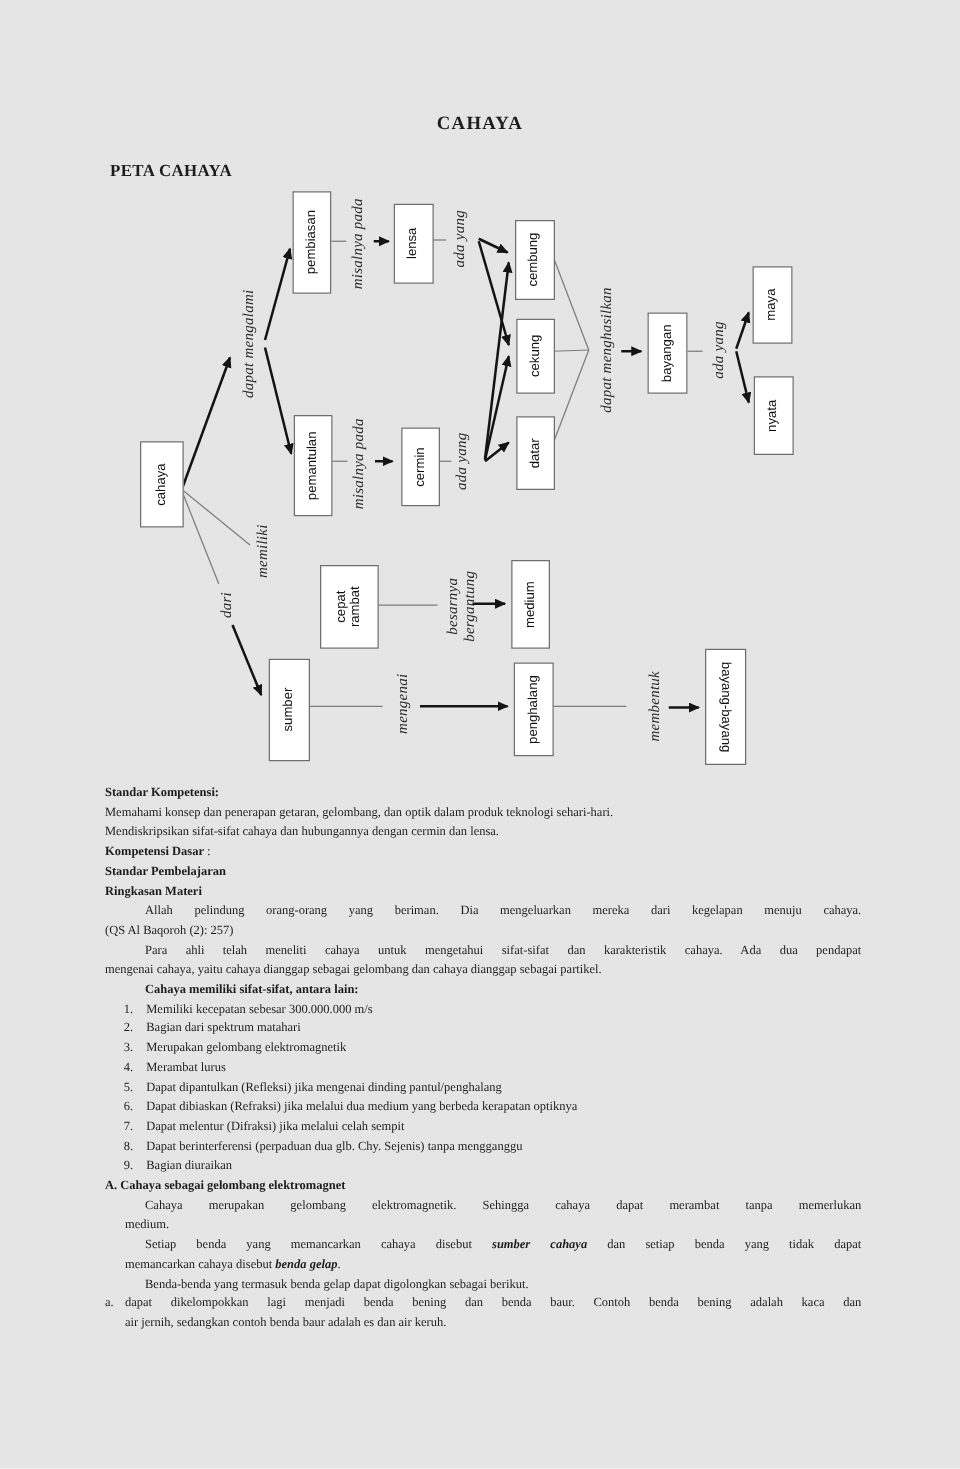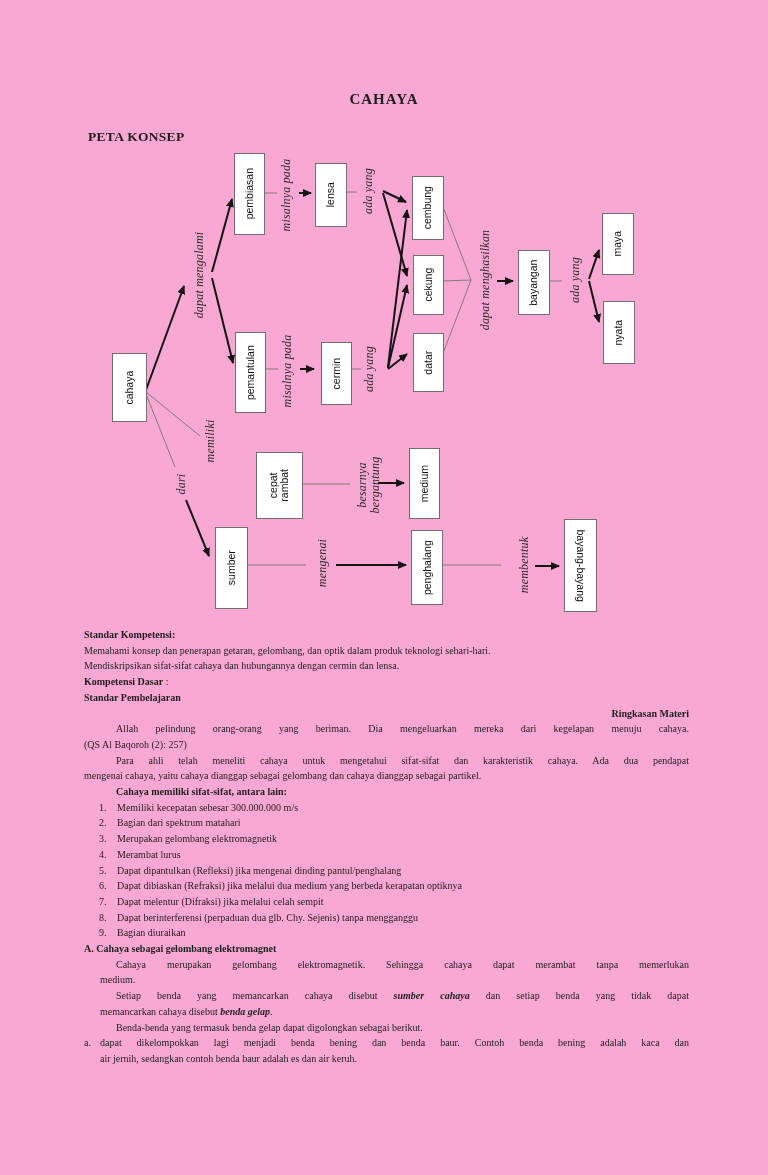--- a/index.html
+++ b/index.html
@@ -1,16 +1,16 @@
 <!DOCTYPE html>
 <html><head>
 <meta charset="utf-8">
 <style>
   html,body{margin:0;padding:0;background:#ffffff;}
-  .page{position:relative;width:768px;height:1175px;background:#f9a8d4;overflow:hidden;
+  .page{position:relative;width:768px;height:1175px;background:#e5e5e5;overflow:hidden;
         font-family:"Liberation Serif",serif;color:#1d1d1d;}
   .doc-title{position:absolute;top:91px;left:0;width:768px;text-align:center;
              font-weight:bold;font-size:15px;letter-spacing:1px;}
   .peta{position:absolute;top:129px;left:88px;font-weight:bold;font-size:13.5px;letter-spacing:.3px;}
 
   
   .diagram{position:absolute;left:0;top:0;width:768px;height:632px;}
   .diagram svg{position:absolute;left:0;top:0;}
   .edge-thick{stroke:#141414;stroke-width:2;}
   .edge-thin{stroke:#7d7d7d;stroke-width:1;}
@@ -22,39 +22,39 @@
   .node.twoline span{white-space:normal;width:64px;}
   .elabel{position:absolute;transform:translate(-50%,-50%) rotate(-90deg);
           font-style:italic;font-size:12px;color:#2a2a2a;white-space:nowrap;letter-spacing:.2px;}
   .elabel.twoline{white-space:normal;text-align:center;line-height:1.1;width:66px;}
 
   
   .content{position:absolute;left:84px;top:627px;width:605px;font-size:10px;line-height:15.7px;}
   .content p{margin:0;}
   .b{font-weight:bold;}
   .bi{font-weight:bold;font-style:italic;}
-  .center{text-align:right;}
+  .center{text-align:left;}
   .mt{margin-top:15.7px;}
   .jl{display:block;text-align:justify;text-align-last:justify;font-family:Liberation Serif, serif;}
   .ind{text-indent:32px;}
   .pl16{padding-left:16px;}
   .pl32{padding-left:32px;}
   .ti16{text-indent:16px;}
   .li{display:flex;padding-left:15px;}
   .li .num{flex:0 0 18px;}
   .hang{position:relative;}
   .hang .alabel{position:absolute;left:0;top:0;}
 </style>
 </head>
 <body>
 
 <div class="page">
 
   <div class="doc-title">CAHAYA</div>
-  <div class="peta">PETA KONSEP</div>
+  <div class="peta">PETA CAHAYA</div>
 
   <div class="diagram">
     <svg width="768" height="632">
       <defs>
         <marker id="arr" markerUnits="userSpaceOnUse" markerWidth="10" markerHeight="9" refX="8" refY="4" orient="auto">
           <path d="M0,0 L9,4 L0,8 z" fill="#141414"></path>
         </marker>
       </defs>
 
       <line class="edge-thick" x1="146" y1="390" x2="184" y2="286" marker-end="url(#arr)"></line>

